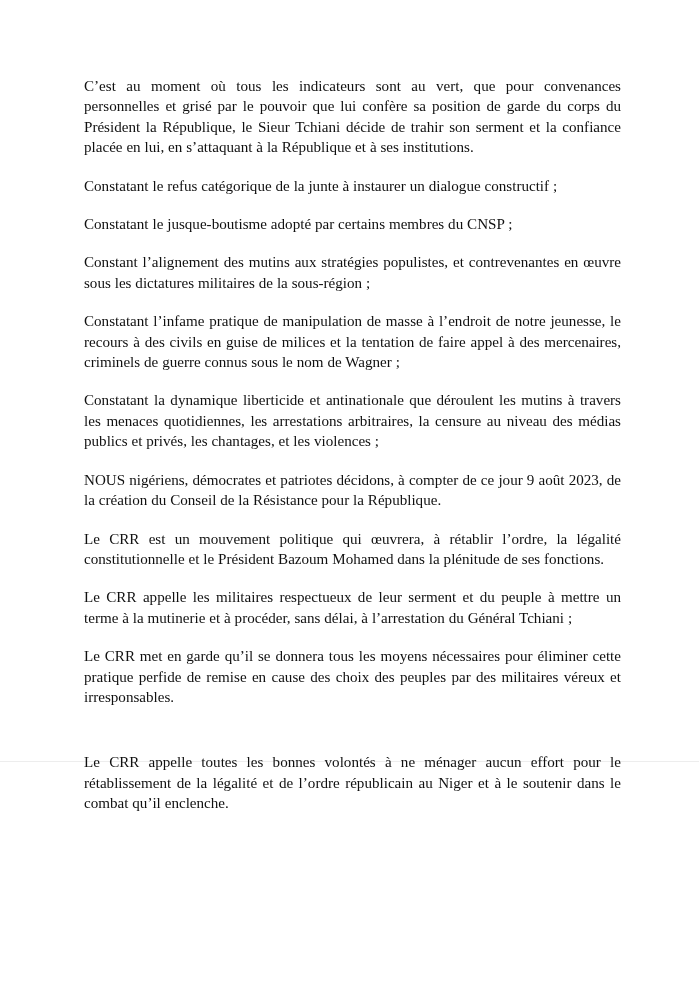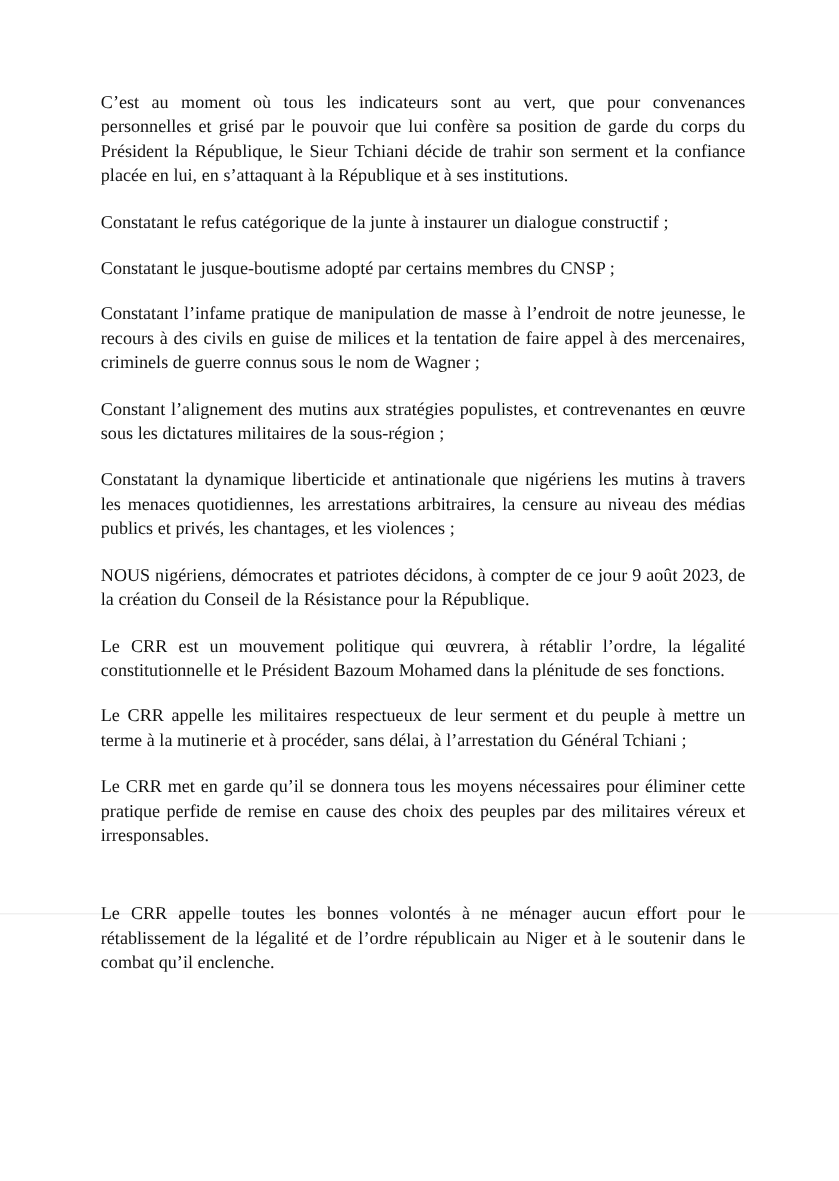--- a/index.html
+++ b/index.html
@@ -54,22 +54,22 @@
   }
 </style>
 </head>
 <body>
 
 <div class="page">
   <div class="doc-body">
       <p class="para">C’est au moment où tous les indicateurs sont au vert, que pour convenances personnelles et grisé par le pouvoir que lui confère sa position de garde du corps du Président la République, le Sieur Tchiani décide de trahir son serment et la confiance placée en lui, en s’attaquant à la République et à ses institutions.</p>
       <p class="para">Constatant le refus catégorique de la junte à instaurer un dialogue constructif ;</p>
       <p class="para">Constatant le jusque-boutisme adopté par certains membres du CNSP ;</p>
+      <p class="para">Constant l’alignement des mutins aux stratégies populistes, et contrevenantes en œuvre sous les dictatures militaires de la sous-région ;</p>
       <p class="para">Constatant l’infame pratique de manipulation de masse à l’endroit de notre jeunesse, le recours à des civils en guise de milices et la tentation de faire appel à des mercenaires, criminels de guerre connus sous le nom de Wagner ;</p>
-      <p class="para">Constant l’alignement des mutins aux stratégies populistes, et contrevenantes en œuvre sous les dictatures militaires de la sous-région ;</p>
-      <p class="para">Constatant la dynamique liberticide et antinationale que nigériens les mutins à travers les menaces quotidiennes, les arrestations arbitraires, la censure au niveau des médias publics et privés, les chantages, et les violences ;</p>
+      <p class="para">Constatant la dynamique liberticide et antinationale que déroulent les mutins à travers les menaces quotidiennes, les arrestations arbitraires, la censure au niveau des médias publics et privés, les chantages, et les violences ;</p>
       <p class="para">NOUS nigériens, démocrates et patriotes décidons, à compter de ce jour 9 août 2023, de la création du Conseil de la Résistance pour la République.</p>
       <p class="para">Le CRR est un mouvement politique qui œuvrera, à rétablir l’ordre, la légalité constitutionnelle et le Président Bazoum Mohamed dans la plénitude de ses fonctions.</p>
       <p class="para">Le CRR appelle les militaires respectueux de leur serment et du peuple à mettre un terme à la mutinerie et à procéder, sans délai, à l’arrestation du Général Tchiani ;</p>
       <p class="para"><span>Le CRR met en garde qu’il se donnera </span><strong>tous les moyens</strong><span> nécessaires pour éliminer cette pratique perfide de remise en cause des choix des peuples par des militaires véreux et irresponsables.</span></p>
       <p class="para">Le CRR appelle toutes les bonnes volontés à ne ménager aucun effort pour le rétablissement de la légalité et de l’ordre républicain au Niger et à le soutenir dans le combat qu’il enclenche.</p>
     </div>
 </div>
 
 </body></html>

